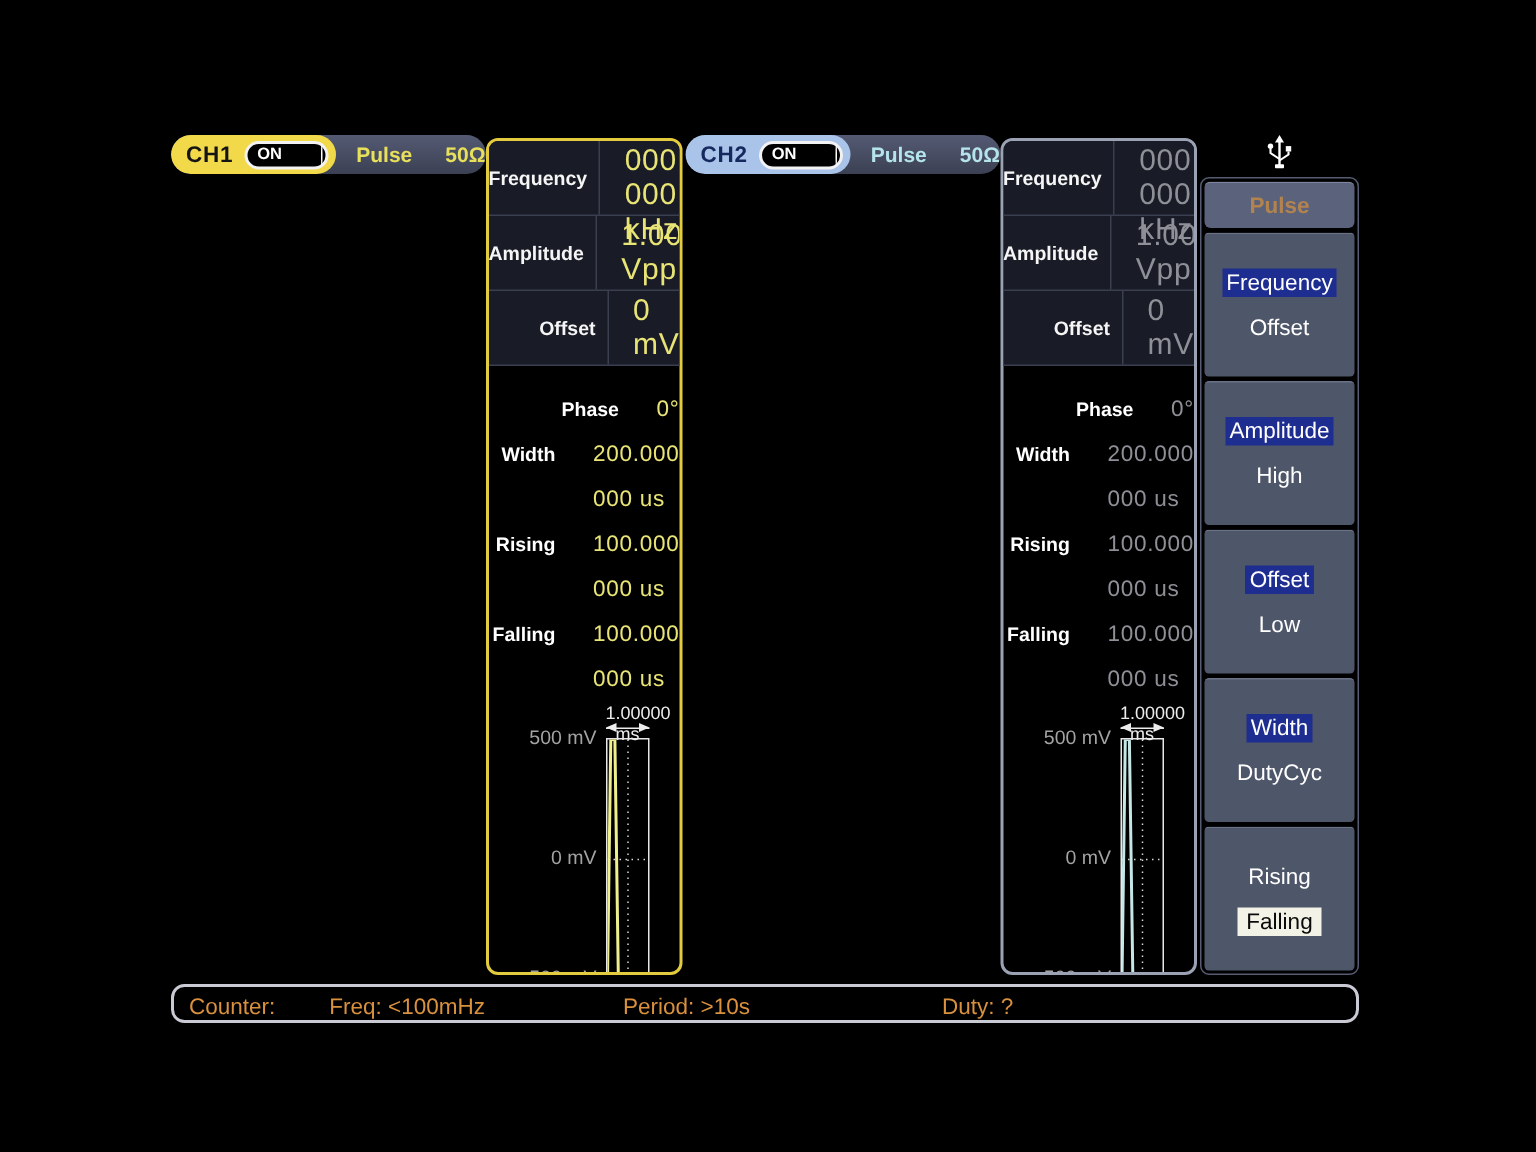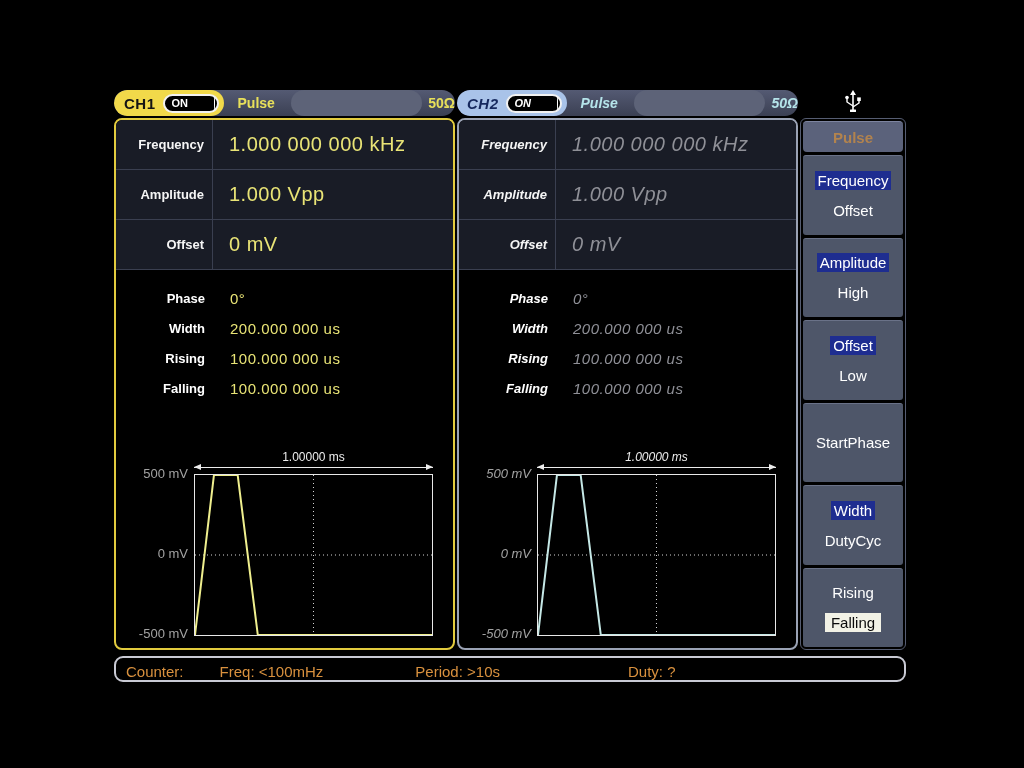--- a/index.html
+++ b/index.html
@@ -2,22 +2,22 @@
 <html><head>
 <meta charset="utf-8">
 <style>
   html,body{margin:0;padding:0;background:#000;}
   body{font-family:"Liberation Sans", sans-serif;}
   .stage{position:relative;width:1024px;height:768px;background:#000;overflow:hidden;}
   .content{position:absolute;left:114px;top:90px;width:792px;height:596px;display:flex;flex-direction:column;}
   .main-row{display:flex;height:560px;}
 
   
-  .chan-col{width:341px;display:flex;flex-direction:column;}
-  .chan-col + .chan-col{margin-left:2px;font-style:italic;}
+  .chan-col{width:341px;display:flex;flex-direction:row;}
+  .chan-col + .chan-col{margin-left:2px;}
 
   .chan-header{height:26px;border-radius:13px;background:linear-gradient(#545a73,#3b4053);display:flex;align-items:center;overflow:hidden;}
   .cap{height:26px;background:var(--accent);border-radius:13px;display:flex;align-items:center;padding:0 5px 0 10px;gap:7px;}
   .chan-name{font-weight:bold;font-size:15px;color:var(--name);letter-spacing:0.5px;}
   .toggle{width:56px;height:19px;background:#000;border:2px solid #f2f2f2;border-radius:12px;display:flex;align-items:center;justify-content:space-between;padding:0 2px 0 7px;box-sizing:border-box;cursor:pointer;gap:26px;}
   .on-label{color:#fff;font-size:11px;font-weight:bold;}
   .knob{width:13px;height:13px;border-radius:50%;background:#fff;}
   .wave-label{color:var(--pulse);font-weight:bold;font-size:14px;margin-left:14px;}
   .mid-pill{flex:1;height:26px;background:#5d6378;border-radius:13px;margin-left:16px;margin-right:6px;}
   .imp-label{color:var(--pulse);font-weight:bold;font-size:14px;padding-right:0;}
@@ -231,23 +231,20 @@
           <div class="sec">
             <span class="sb-item hl-navy">Amplitude</span>
             <span class="sb-item">High</span>
           </div>
 
           <div class="sec">
             <span class="sb-item hl-navy">Offset</span>
             <span class="sb-item">Low</span>
           </div>
 
-          <div class="sec">
-            <span class="sb-item">StartPhase</span>
-          </div>
 
           <div class="sec">
             <span class="sb-item hl-navy">Width</span>
             <span class="sb-item">DutyCyc</span>
           </div>
 
           <div class="sec">
             <span class="sb-item">Rising</span>
             <span class="sb-item hl-selected">Falling</span>
           </div>

